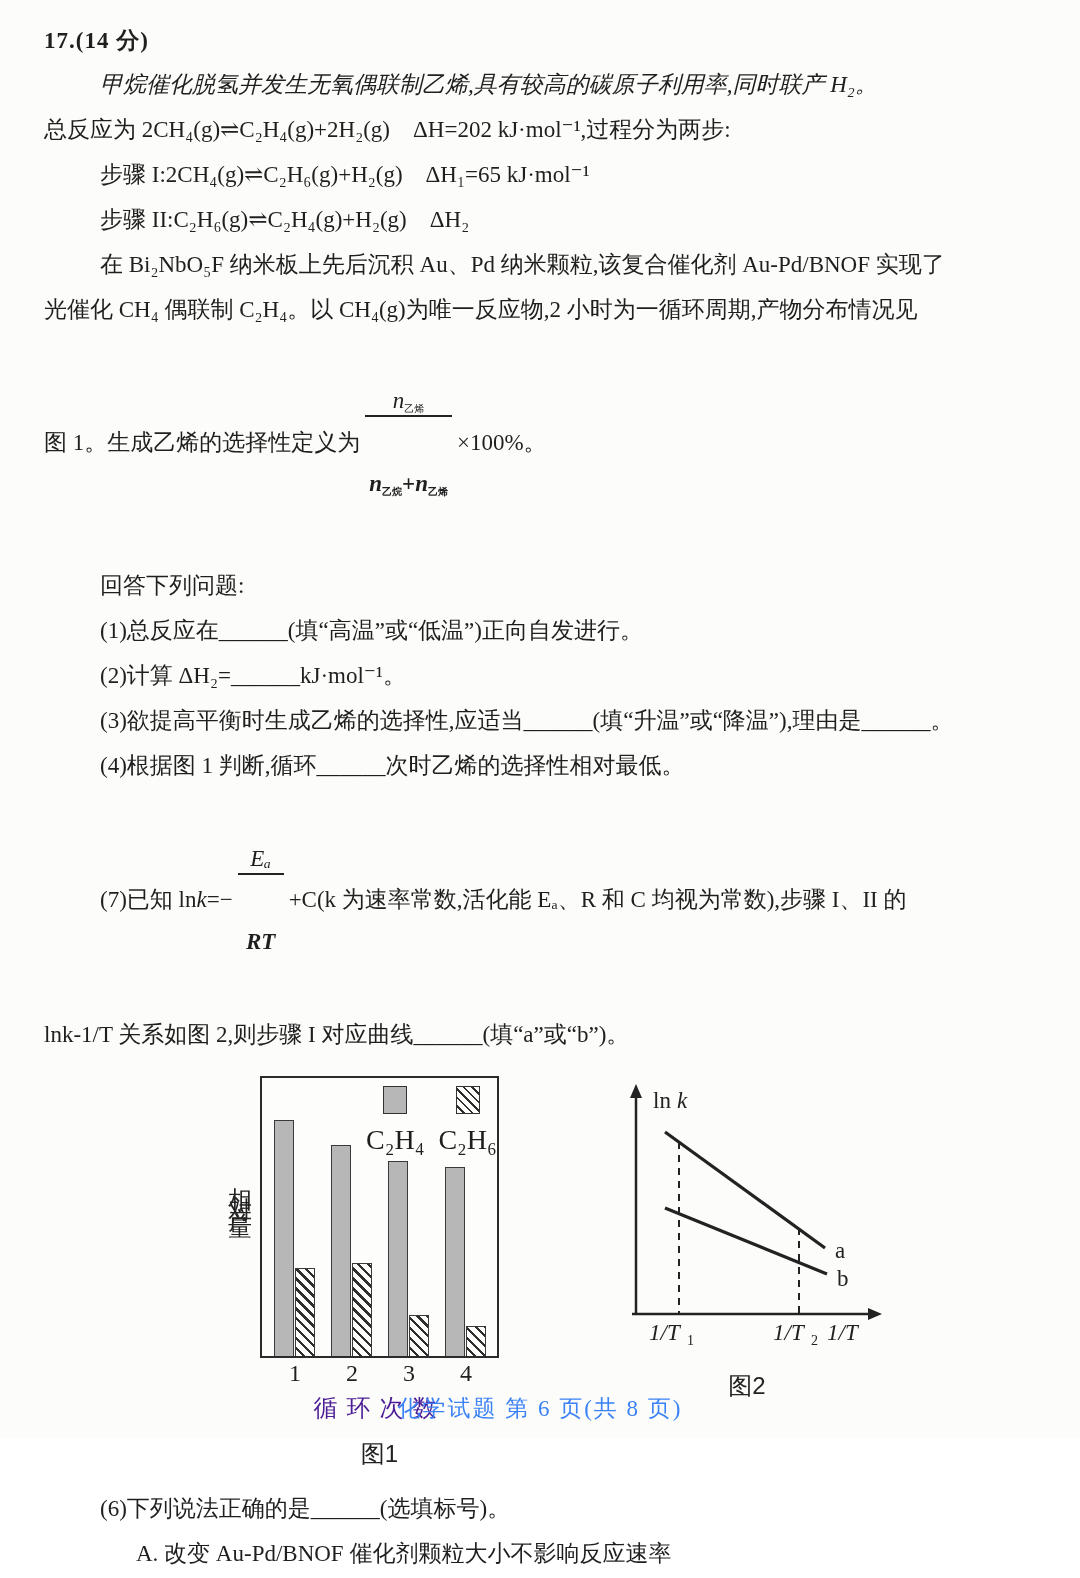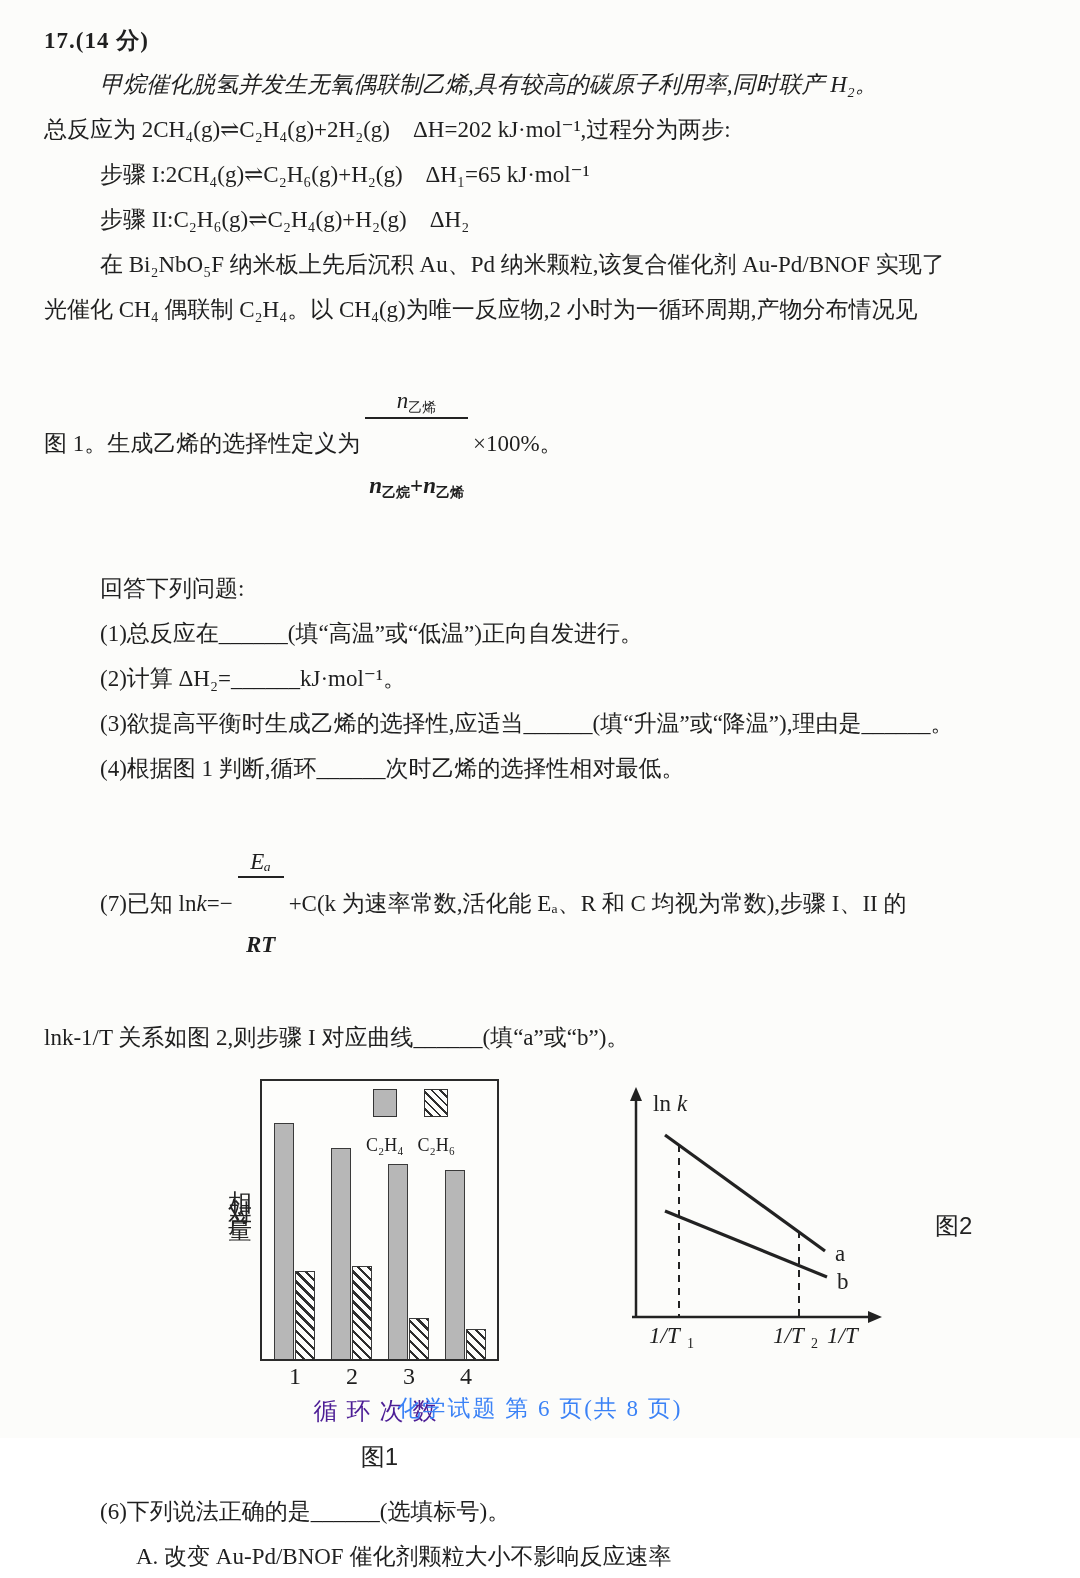--- a/index.html
+++ b/index.html
@@ -15,21 +15,21 @@
   .qhead{font-weight:bold;letter-spacing:1px;}
   .ind1{padding-left:56px;}
   .ind2{padding-left:92px;}
   .mt1{margin-top:14px;font-style:italic;}
   .mt2{margin-top:15px;}
   .var{font-style:italic;}
   
   .frac{display:inline-block;text-align:center;vertical-align:middle;margin:0 5px;line-height:1.15;}
   .frac .num{display:block;border-bottom:2px solid #222;padding:0 8px 1px 8px;}
   .frac .den{display:block;padding:1px 4px 0 4px;font-weight:bold;}
-  .scjk{font-size:14px;vertical-align:-4px;letter-spacing:0;text-align:center;}
+  .scjk{font-size:10px;vertical-align:-4px;letter-spacing:0;text-align:center;}
   .fracline{display:flex;align-items:center;}
   
   .figrow{display:flex;align-items:flex-start;margin-top:26px;}
   .fig1-wrap{margin-left:180px;display:flex;align-items:flex-start;}
   .fig1-ylabel{
     writing-mode:vertical-rl;text-orientation:upright;
     font-family:"Liberation Sans","DejaVu Sans",sans-serif;
     font-size:24px;letter-spacing:10px;margin-top:92px;margin-right:4px;color:#222;
   }
   .fig1-col{display:flex;flex-direction:column;align-items:center;}
@@ -38,27 +38,27 @@
     border:2.5px solid #2b2b2b;background:#fdfdfb;
   }
   .bar{position:absolute;bottom:0;width:20px;box-sizing:border-box;border:1.5px solid #3a3a3a;border-bottom:none;}
   .bar-c2h4{background:#b7b7b7;}
   .bar-c2h6{background:repeating-linear-gradient(45deg,#fdfdfb 0 4.5px,#2e2e2e 4.5px 7px);}
   .fig1-legend{position:absolute;top:8px;left:104px;display:flex;gap:14px;}
   .leg-item{display:flex;flex-direction:column;align-items:center;}
   .leg-swatch{width:24px;height:28px;box-sizing:border-box;border:1.5px solid #333;}
   .leg-swatch.solid{background:#b7b7b7;}
   .leg-swatch.hatch{background:repeating-linear-gradient(45deg,#fdfdfb 0 4px,#2e2e2e 4px 6px);}
-  .leg-label{font-size:18px;margin-top:18px;}
+  .leg-label{font-size:28px;margin-top:10px;}
   .fig1-cats{position:relative;width:235px;height:32px;}
   .xcat{position:absolute;top:2px;font-size:24px;}
   .fig1-xlabel{font-size:24px;letter-spacing:9px;margin-top:2px;
     font-family:"Liberation Sans","DejaVu Sans",sans-serif;color:#4c1d95;}
   .fig-caption{font-size:24px;margin-top:14px;font-family:"Liberation Sans","DejaVu Sans",sans-serif;color:#222;}
-  .fig2-wrap{margin-left:88px;display:flex;align-items:center;gap:28px;}
+  .fig2-wrap{margin-left:88px;display:flex;flex-direction:column;align-items:center;}
   .fig2-svg text{font-family:"Liberation Serif","DejaVu Serif",serif;fill:#222;}
   .footer{
     position:absolute;left:0;bottom:14px;width:100%;text-align:center;
     font-size:23px;letter-spacing:2px;color:#3b82f6;
   }
 </style>
 </head>
 <body>
 
 <div class="page">

